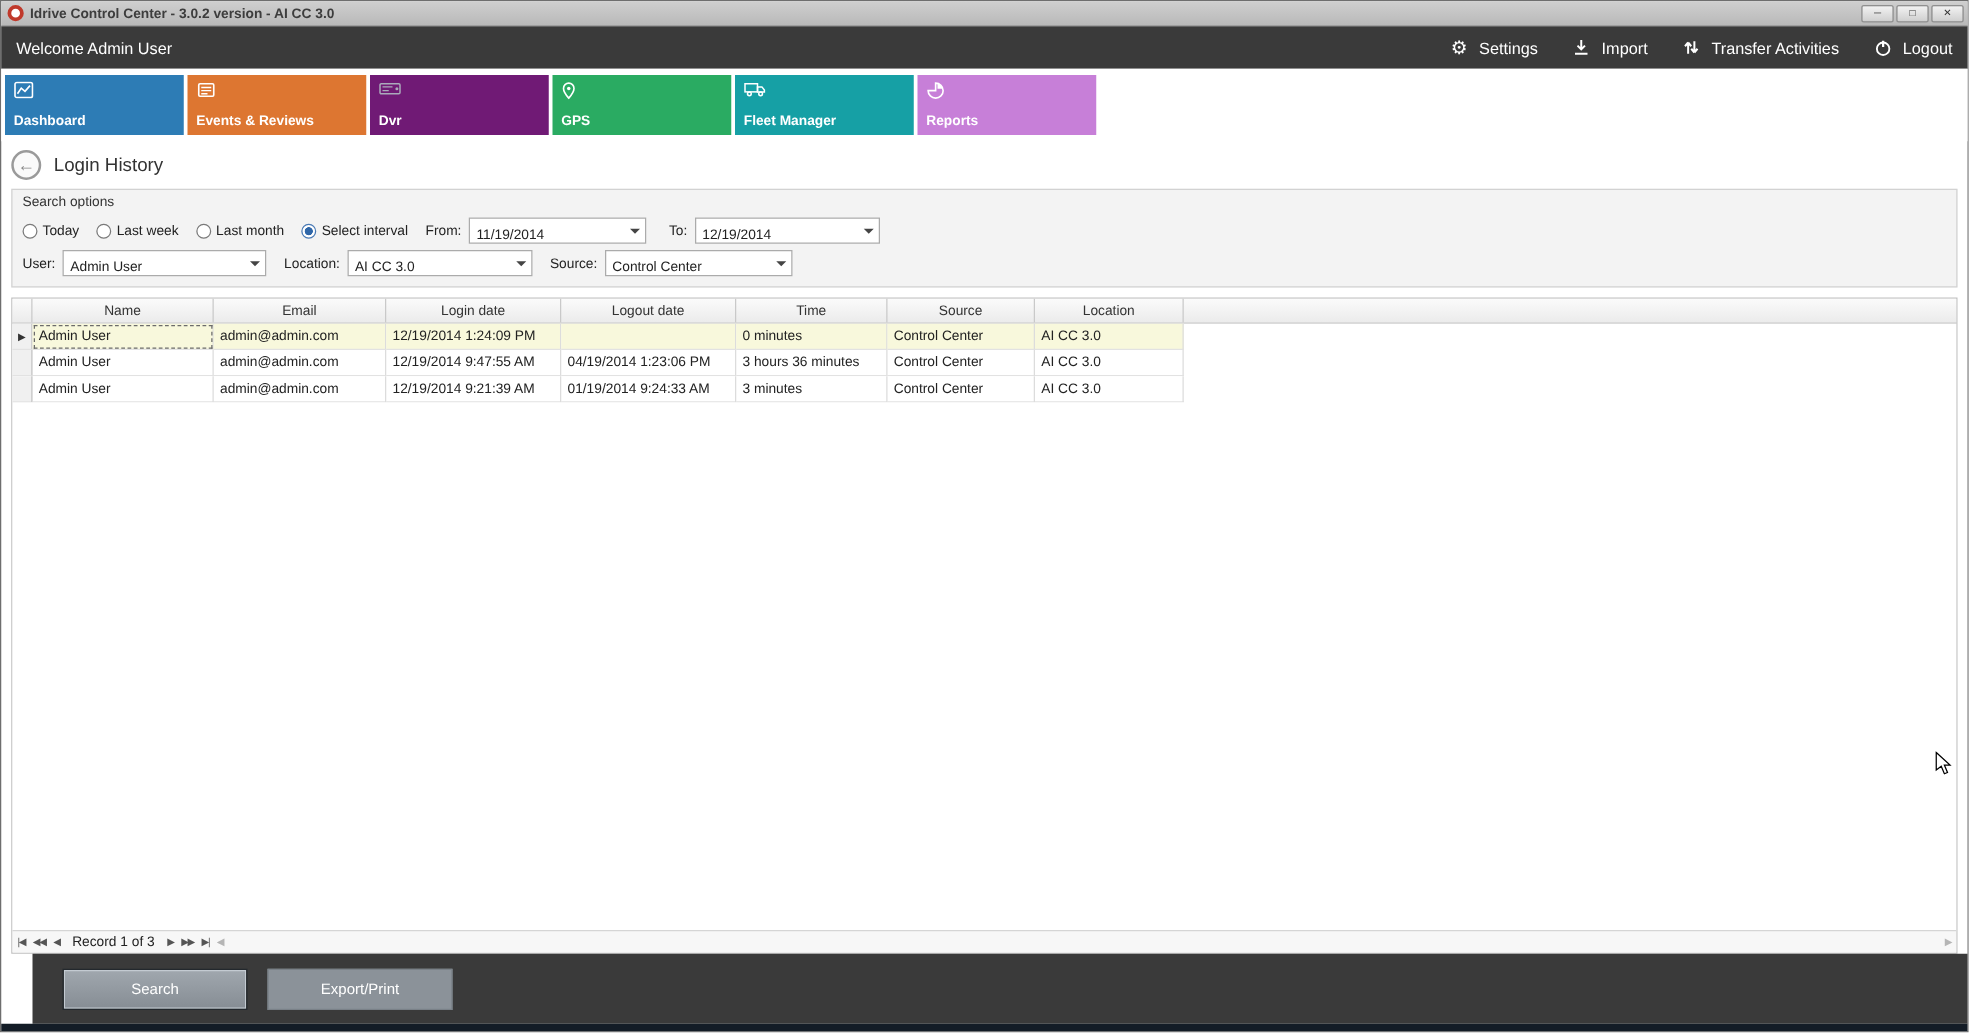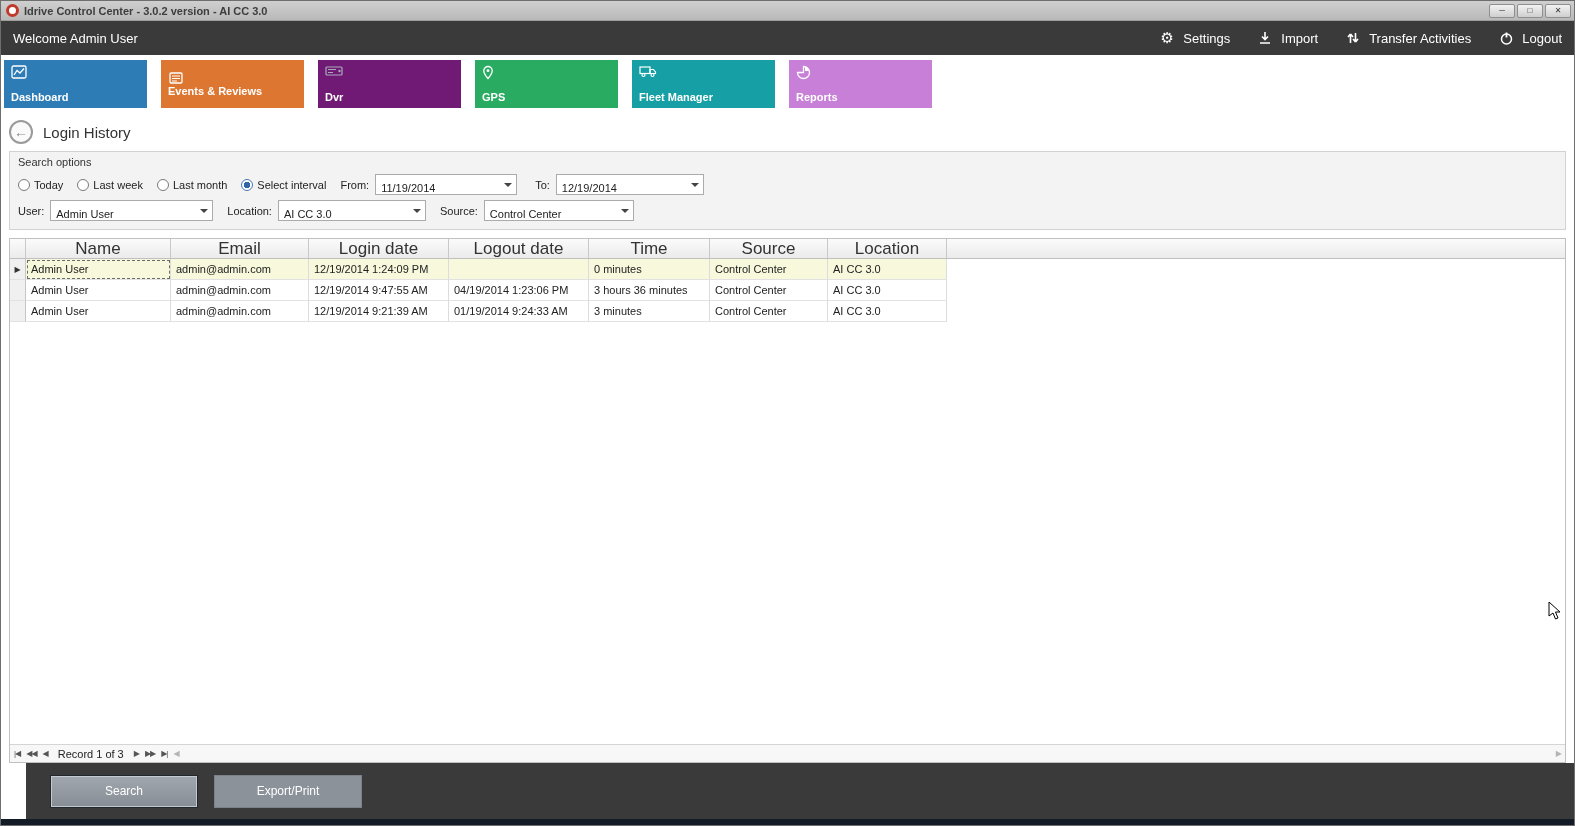--- a/index.html
+++ b/index.html
@@ -18,21 +18,21 @@
   .win-btn { width:26px; height:14px; background:linear-gradient(#f2f2f2,#cfcfcf); border:1px solid #8f8f8f; border-radius:2px; font-size:8px; line-height:12px; text-align:center; color:#333; }
 
   
   .navbar { height:34px; background:#3a3a3a; display:flex; align-items:center; padding:0 12px; color:#fff; font-size:13px; flex:0 0 auto;}
   .nav-actions { margin-left:auto; display:flex; align-items:center; gap:26px; }
   .nav-action { display:flex; align-items:center; gap:7px; color:#fff; }
   .nav-ico { width:18px; height:18px; display:inline-flex; align-items:center; justify-content:center; font-size:15px; color:#fff; }
   .nav-ico svg { display:block; }
 
   
-  .tiles { padding:5px 3px; display:flex; gap:14px; background:#fff; flex:0 0 auto;}
+  .tiles { padding:5px 3px; display:flex; gap:3px; background:#fff; flex:0 0 auto;}
   .tile { width:143px; height:48px; color:#fff; padding:5px 7px; display:flex; flex-direction:column; justify-content:space-between; }
   .tile-label { font-weight:bold; font-size:11px; }
   .tile-ico svg { display:block; }
 
   
   .page-header { height:38px; display:flex; align-items:center; padding:0 8px; gap:10px; flex:0 0 auto;}
   .back-btn { width:24px; height:24px; border-radius:50%; border:2px solid #9a9a9a; color:#8a8a8a; display:flex; align-items:center; justify-content:center; font-size:14px; background:#fafafa; }
   .page-title { font-size:15px; color:#333; }
 
   
@@ -43,21 +43,21 @@
   input[type=radio]:checked{ border-color:#4a7ab5; background:radial-gradient(circle,#2f66a8 0 3px,#fff 3.5px); }
   .radio-wrap { display:flex; align-items:center; gap:4px; margin-right:8px; }
   .combo { height:21px; background:#fff; border:1px solid #ababab; display:inline-flex; align-items:flex-end; padding-left:5px; position:relative; }
   .combo .combo-arrow { margin-left:auto; width:16px; height:100%; display:flex; align-items:center; justify-content:center; }
   .combo .combo-arrow::after { content:""; border:4px solid transparent; border-top-color:#444; margin-top:4px; }
   .lbl { color:#222; }
 
   
   .grid { margin:8px 8px 0; border:1px solid #c0c0c0; display:flex; flex-direction:column; flex:1 1 auto; min-height:0; background:#fff; }
   .g-header { display:flex; height:20px; flex:0 0 auto; background:linear-gradient(#fbfbfb,#ebebeb); border-bottom:1px solid #c0c0c0; }
-  .g-hcell { border-right:1px solid #c9c9c9; display:flex; align-items:center; justify-content:center; font-size:17px; color:#333; }
+  .g-hcell { border-right:1px solid #c9c9c9; display:flex; align-items:center; justify-content:center; font-size:11px; color:#333; }
   .g-hfill { flex:1; border-right:none; }
   .g-row { display:flex; height:21px; flex:0 0 auto; background:#fff; }
   .g-cell { border-right:1px solid #dcdcdc; border-bottom:1px solid #e2e2e2; display:flex; align-items:center; padding:0 5px; overflow:hidden; white-space:nowrap; }
   .g-ind { background:#f0f0f0; border-right:1px solid #c5c5c5; justify-content:center; padding:0; color:#333; font-size:8px; }
   .g-row.selected .g-cell { background:#f8f8dc; }
   .g-row.selected .g-ind { background:#f0f0f0; }
   .g-row .focus-cell { outline:1px dashed #6b6b6b; outline-offset:-2px; }
   .c0{width:16px;} .c1{width:145px;} .c2{width:138px;} .c3{width:140px;} .c4{width:140px;} .c5{width:121px;} .c6{width:118px;} .c7{width:119px;}
   .g-empty { flex:1 1 auto; background:#fff; }
   .g-nav { flex:0 0 auto; height:18px; display:flex; align-items:center; background:#f7f7f7; border-top:1px solid #d5d5d5; padding:0 4px; gap:6px; }
@@ -129,21 +129,21 @@
   <div class="tiles">
     <div class="tile" style="background: rgb(45, 124, 181);">
       <span class="tile-ico">
         <svg width="16" height="14" viewBox="0 0 16 14">
             <rect x="1" y="1" width="14" height="12" rx="1.5" stroke="#fff" stroke-width="1.3" fill="none"></rect>
             <path d="M3 10 6 5.5 9 8 13 3.5" stroke="#fff" stroke-width="1.3" fill="none"></path>
           </svg>
       </span>
       <span class="tile-label">Dashboard</span>
     </div>
-    <div class="tile" style="background: rgb(221, 118, 49); justify-content: center;">
+    <div class="tile" style="background: rgb(221, 118, 49);">
       <span class="tile-ico">
         <svg width="16" height="14" viewBox="0 0 16 14">
             <rect x="2" y="2" width="12" height="10" rx="1" stroke="#fff" stroke-width="1.3" fill="none"></rect>
             <path d="M4 5h8M4 7.5h8M4 10h5" stroke="#fff" stroke-width="1.1"></path>
           </svg>
       </span>
       <span class="tile-label">Events &amp; Reviews</span>
     </div>
     <div class="tile" style="background: #701a75;">
       <span class="tile-ico">

